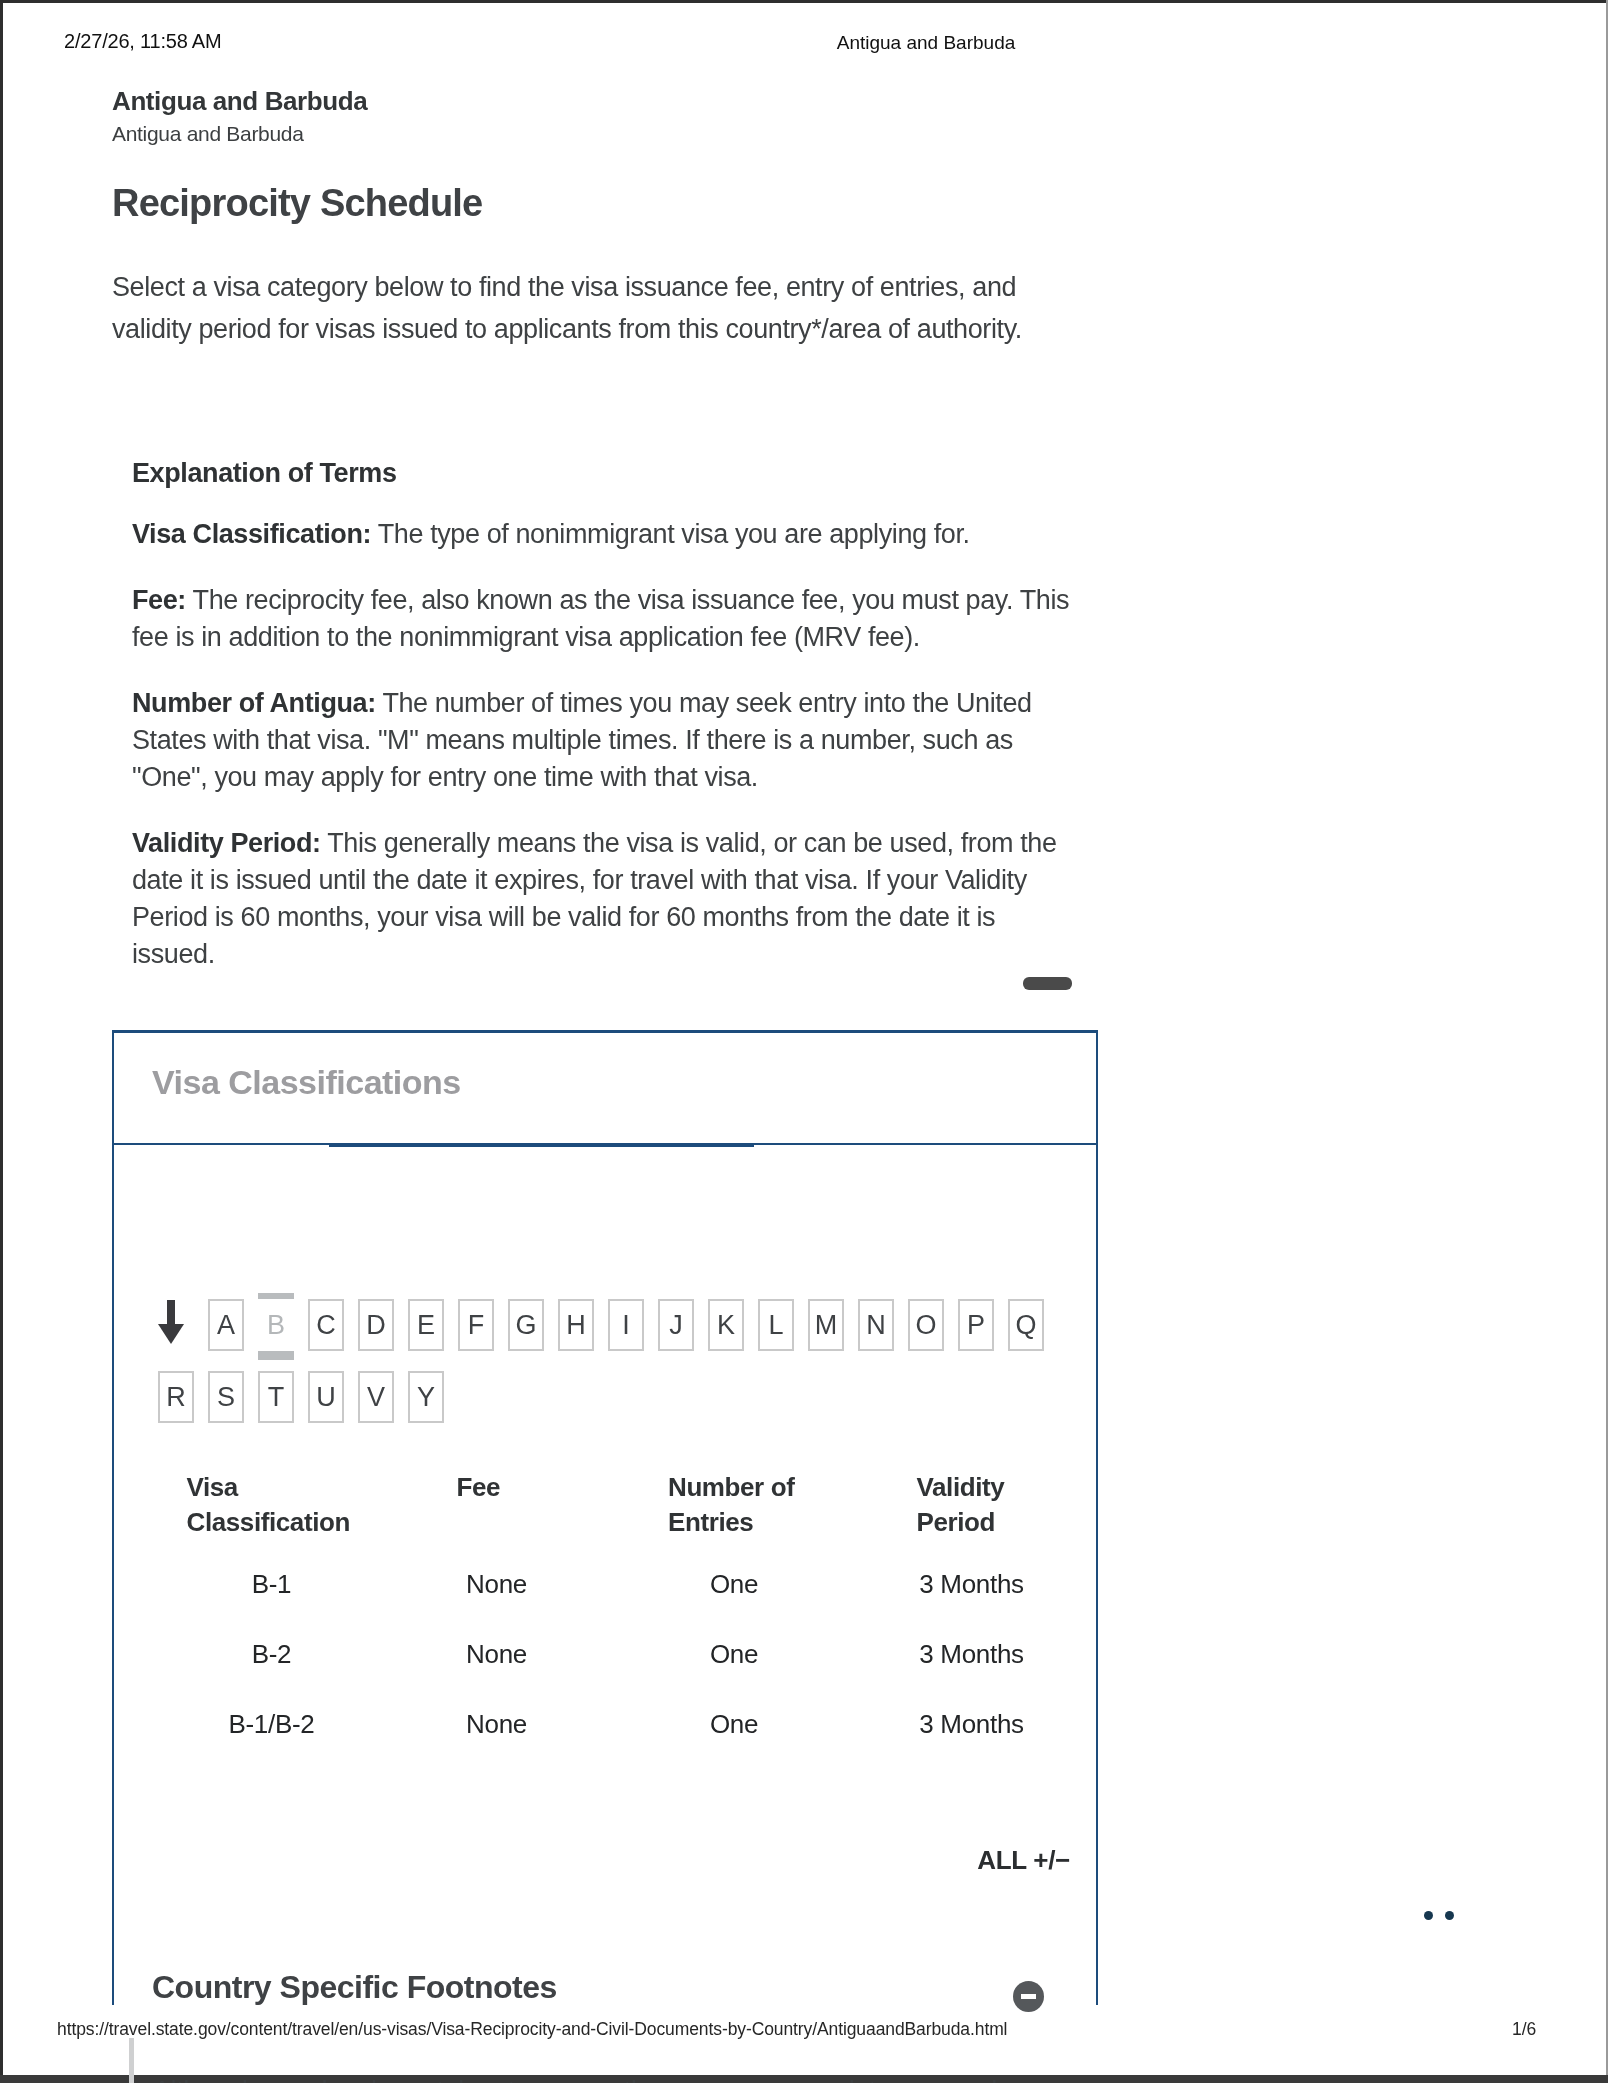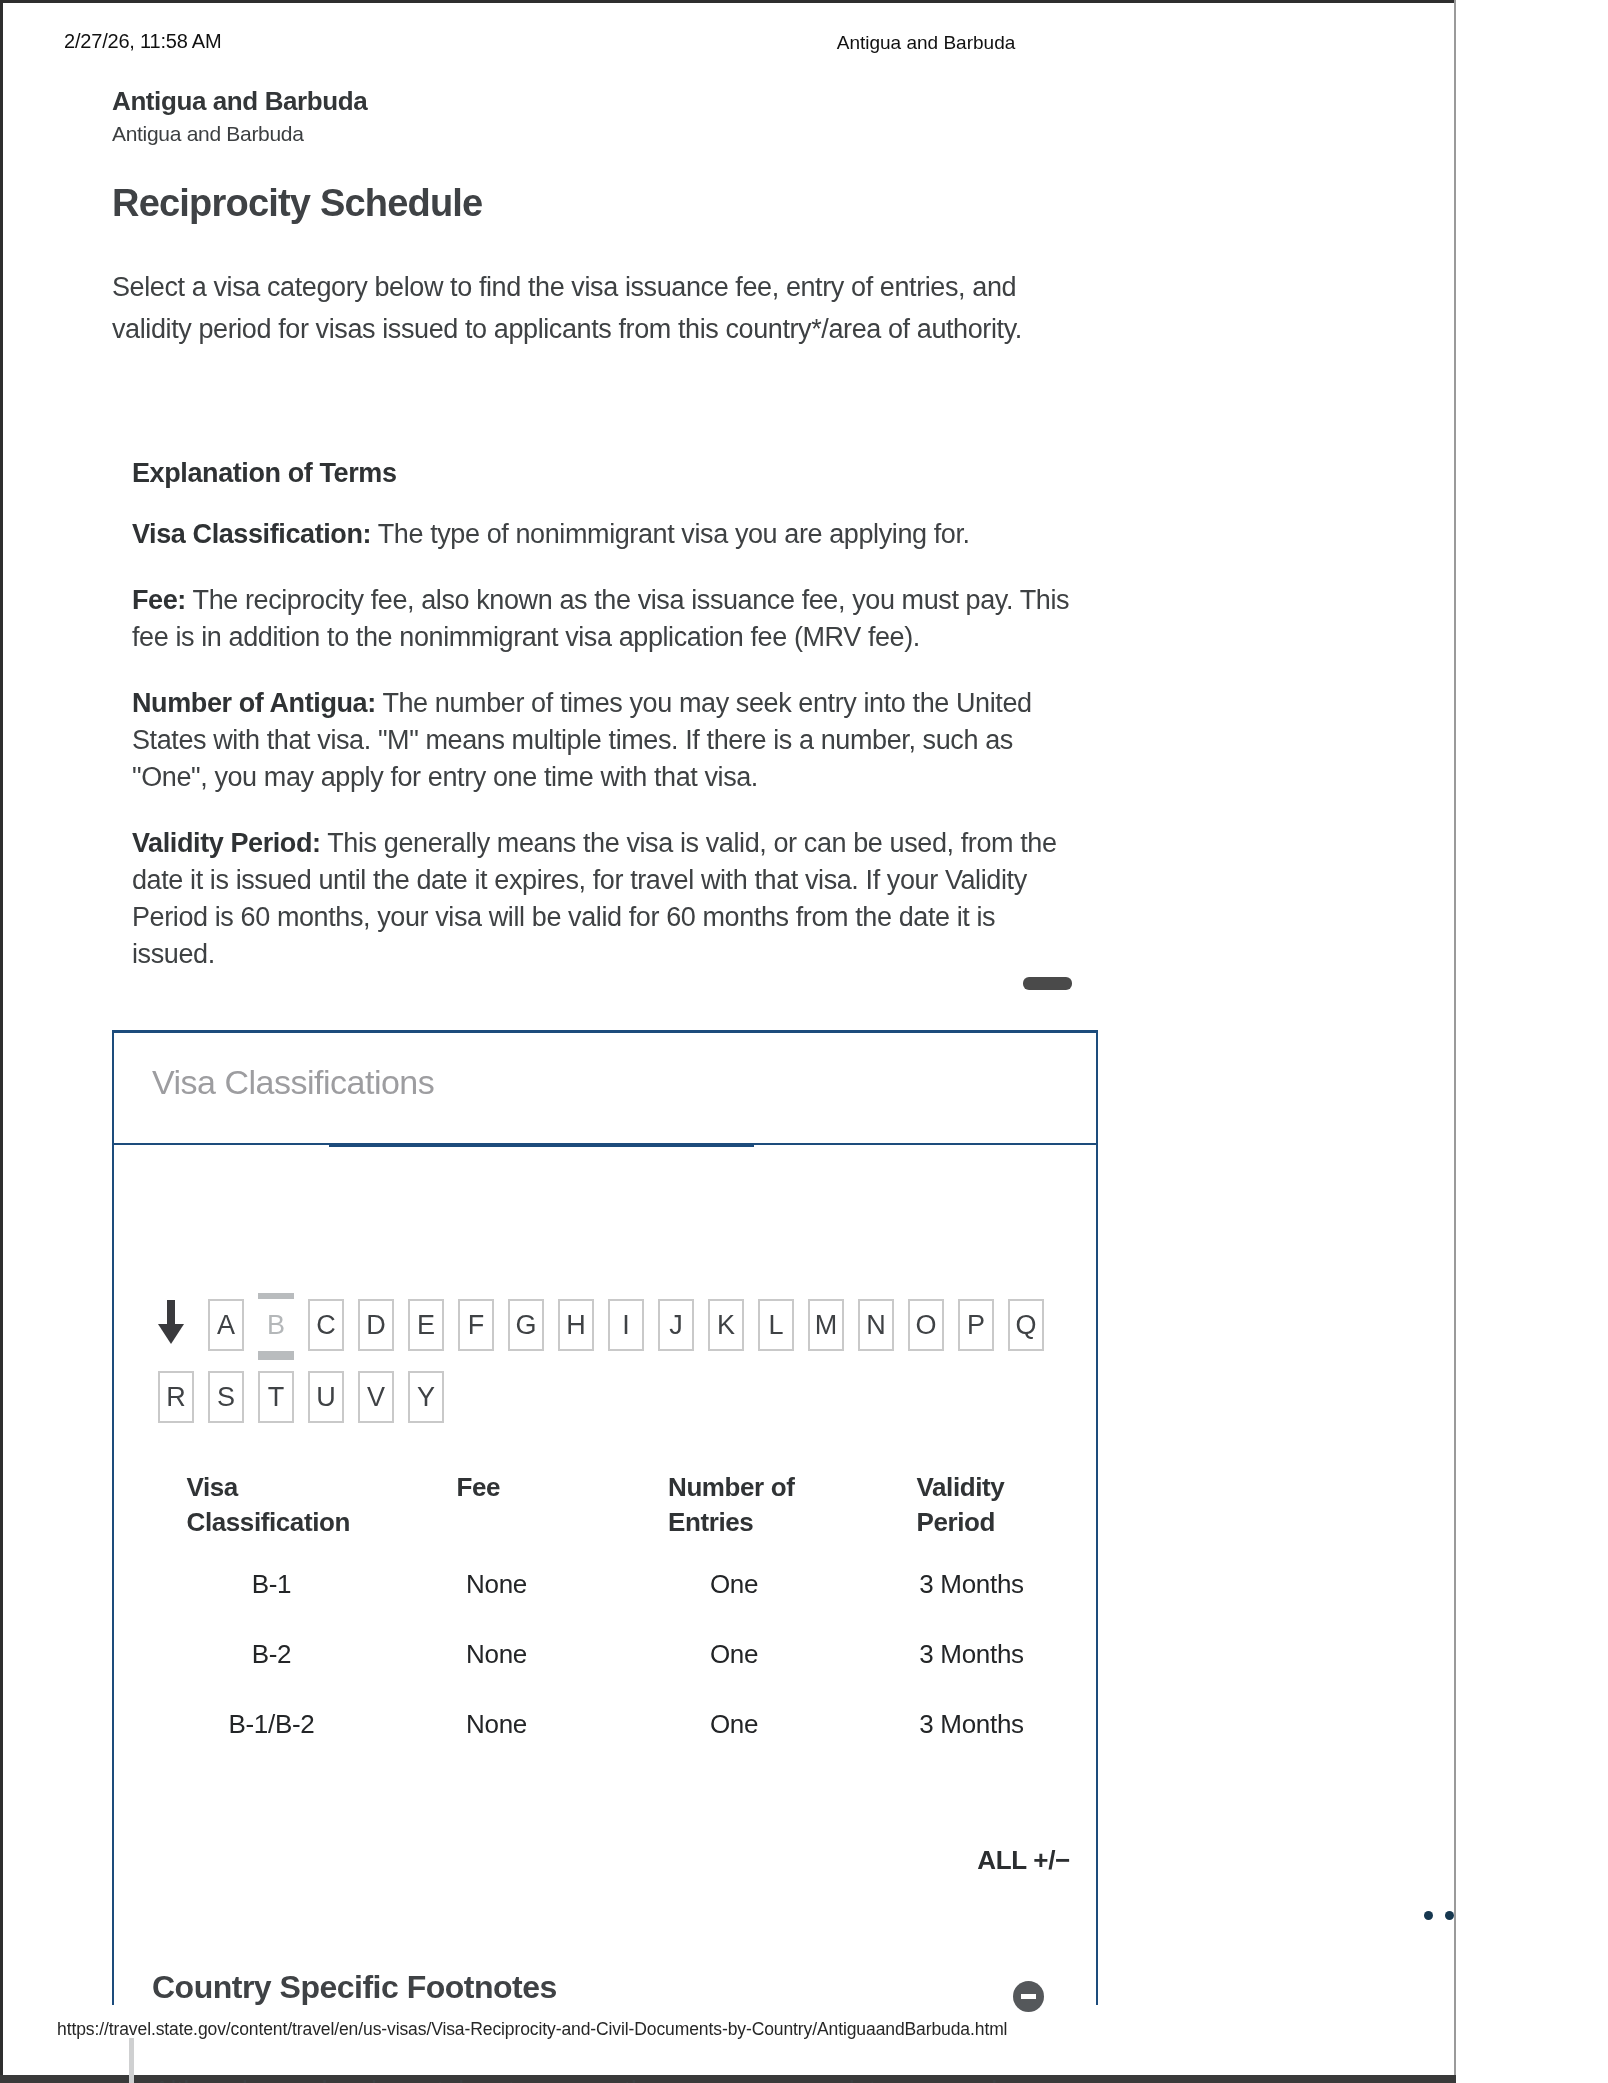--- a/index.html
+++ b/index.html
@@ -1,17 +1,17 @@
 <!DOCTYPE html>
 <html><head>
 <meta charset="utf-8">
 <style>
   html,body{margin:0;padding:0;background:#ffffff;}
   .page{
-    position:relative;width:1456px;height:2083px;background:#ffffff;
+    position:relative;width:1608px;height:2083px;background:#ffffff;
     font-family:"Liberation Sans","DejaVu Sans",sans-serif;color:#3e4143;overflow:hidden;
   }
   
   .edge-top{position:absolute;left:0;top:0;width:1608px;height:3px;background:#2e2e2e;}
   .edge-left{position:absolute;left:0;top:0;width:3px;height:2083px;background:#2e2e2e;}
   .edge-right{position:absolute;right:0;top:0;width:2px;height:2083px;background:#9a9a9a;}
   .edge-bottom{position:absolute;left:0;bottom:0;width:1608px;height:8px;background:#3a3a3a;}
 
   .print-date{position:absolute;left:64px;top:30px;font-size:20px;color:#111111;letter-spacing:-0.2px;}
   .print-title{position:absolute;left:926px;top:32px;transform:translateX(-50%);font-size:19px;color:#111111;}
@@ -27,21 +27,21 @@
   .explanation .exp-title{font-size:27px;font-weight:700;color:#2f3234;letter-spacing:-0.4px;margin:0 0 27px 0;}
   .explanation p{font-size:27px;line-height:37px;letter-spacing:-0.4px;margin:0 0 29px 0;color:#3e4143;}
   .explanation p b{color:#2f3234;}
 
   .collapse-dash{position:absolute;left:1023px;top:977px;width:49px;height:13px;border-radius:6px;background:#4a4a4a;}
 
   
   .visa-box{position:absolute;left:112px;top:1030px;width:986px;height:975px;box-sizing:border-box;
     border:2px solid #1d4c7c;border-top-width:3px;border-bottom:none;}
   .vb-header{position:relative;height:110px;border-bottom:2px solid #1d4c7c;}
-  .vb-header .vb-title{position:absolute;left:38px;top:30px;font-size:34px;font-weight:400;color:#9d9da0;letter-spacing:-0.5px;}
+  .vb-header .vb-title{position:absolute;left:38px;top:30px;font-size:34px;font-weight:700;color:#9d9da0;letter-spacing:-0.5px;}
   .vb-header .vb-divider-thick{position:absolute;left:215px;bottom:-4px;width:425px;height:4px;background:#1d4c7c;}
   .vb-body{position:relative;height:863px;}
 
   .arrow-down{position:absolute;left:42px;top:153px;width:30px;height:48px;}
   .letters-row1{position:absolute;left:94px;top:154px;display:flex;gap:14px;}
   .letters-row2{position:absolute;left:44px;top:226px;display:flex;gap:14px;}
   .letter{box-sizing:border-box;width:36px;height:52px;border:2px solid #c9c9c9;background:#ffffff;
     display:flex;align-items:center;justify-content:center;font-size:27px;color:#3f4245;}
   .letter.selected{margin-top:-6px;height:67px;border:none;border-top:6px solid #b9bcbe;border-bottom:9px solid #b9bcbe;color:#b4b7b9;}
 

